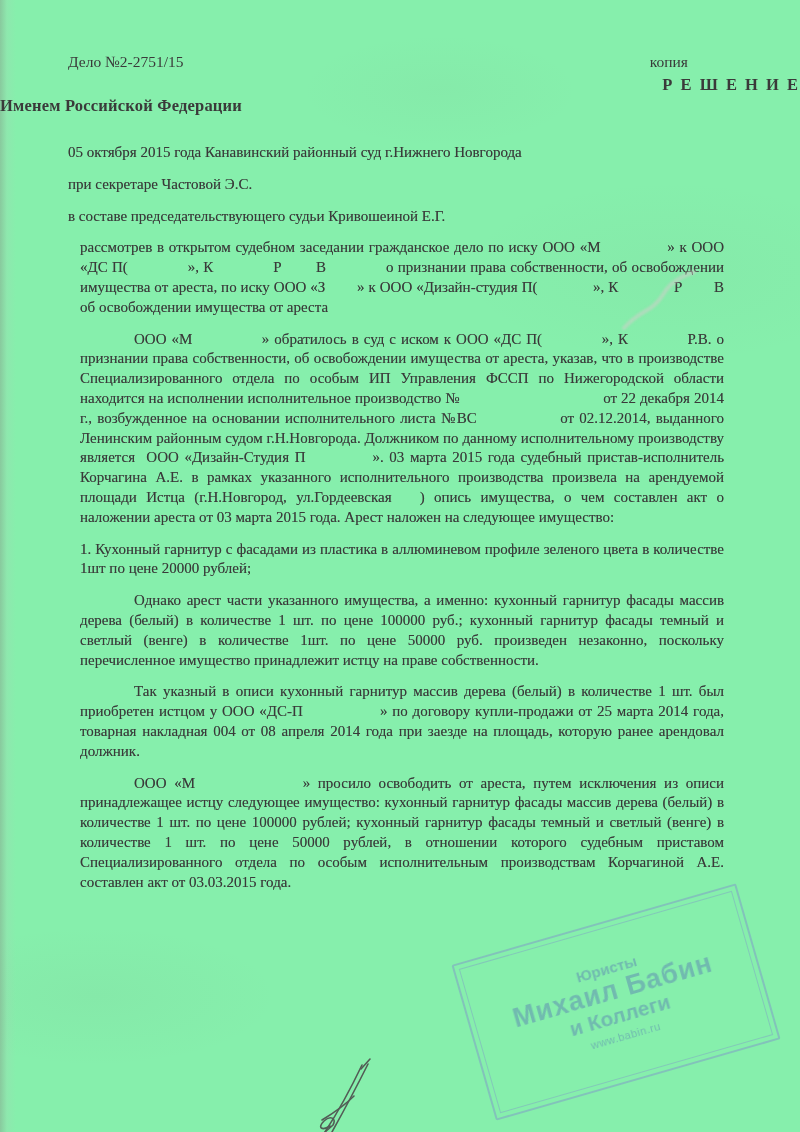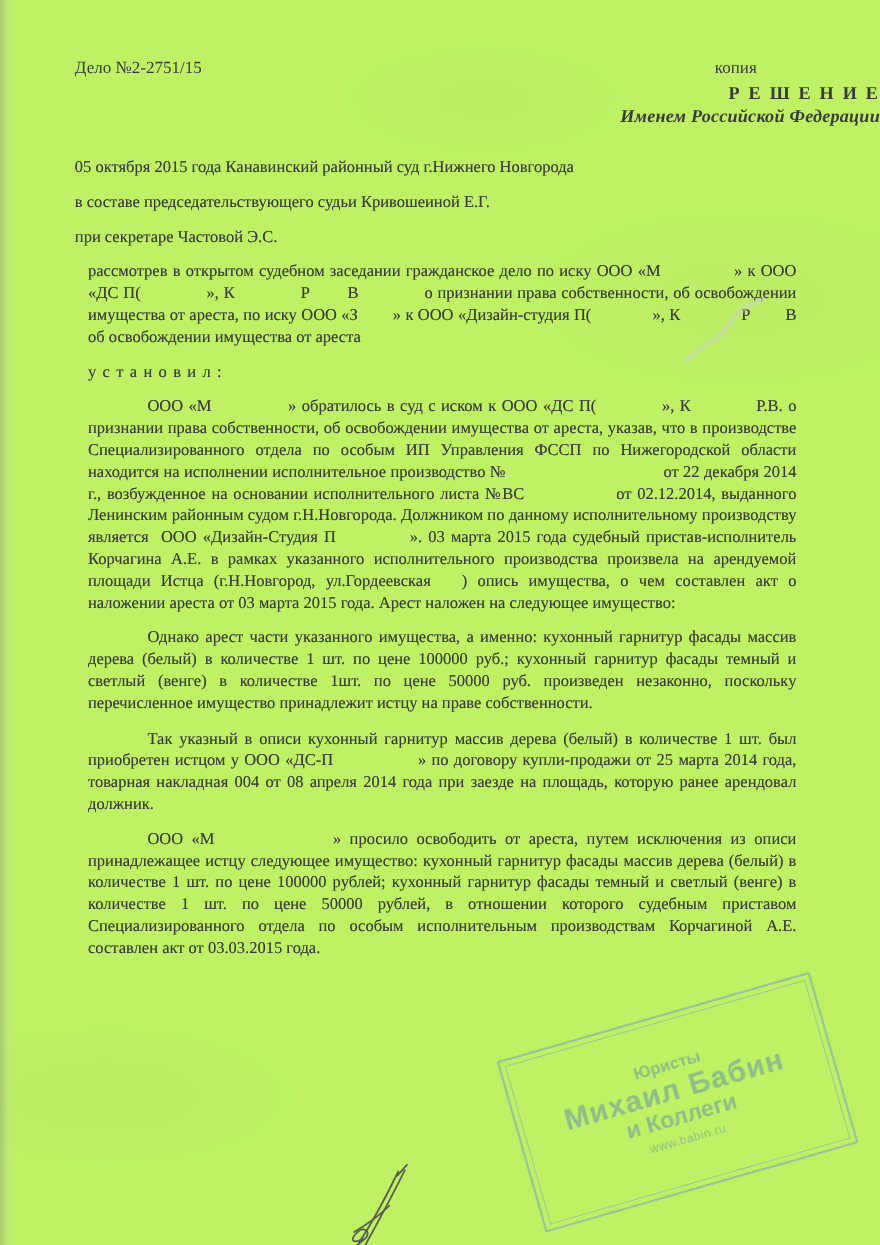--- a/index.html
+++ b/index.html
@@ -1,19 +1,19 @@
 <!DOCTYPE html>
 <html><head>
 <meta charset="utf-8">
 <style>
   html,body{margin:0;padding:0;background:#ffffff;}
   .page{
     position:relative;
     width:800px;height:1132px;
-    background:#bef264;
+    background:#86efac;
     overflow:hidden;
     font-family:"Liberation Serif", serif;
     color:#3a3a3a;
   }
   
   .page::before{
     content:"";position:absolute;inset:0;pointer-events:none;
     background:
       linear-gradient(to right, rgba(140,140,134,.38), rgba(190,190,184,.14) 7px, rgba(0,0,0,0) 16px),
       radial-gradient(ellipse 260px 100px at 12% 88%, rgba(120,120,112,.05), rgba(0,0,0,0) 70%),
@@ -24,21 +24,21 @@
     position:absolute;top:53px;left:68px;right:112px;
     display:flex;justify-content:space-between;
     font-size:15.5px;
   }
   .doc-title{
     position:absolute;top:75px;left:0;width:100%;
     text-align:right;font-weight:bold;font-size:16.5px;letter-spacing:2px;
   }
   .doc-subtitle{
     position:absolute;top:96px;left:0;width:100%;
-    text-align:right;font-weight:bold;font-size:16.5px;letter-spacing:.2px;font-style:italic;
+    text-align:left;font-weight:bold;font-size:16.5px;letter-spacing:.2px;
   }
   .body-text{
     position:absolute;top:131px;left:68px;width:668px;
     font-size:15px;line-height:19.8px;
     text-shadow:0 0 .5px rgba(40,40,40,.45);
   }
   .body-text p{margin:12px;text-align:justify;white-space:pre-wrap;}
   .intro-line{white-space:pre-wrap;margin-top:12px;}
   .indent{text-indent:54px;}
   .ustanovil{
@@ -80,29 +80,29 @@
   <div class="header-row">
     <span>Дело №2-2751/15</span>
     <span>копия</span>
   </div>
 
   <div class="doc-title">Р Е Ш Е Н И Е</div>
   <div class="doc-subtitle">Именем Российской Федерации</div>
 
   <div class="body-text">
     <div class="intro-line">05 октября 2015 года Канавинский районный суд г.Нижнего Новгорода</div>
+    <div class="intro-line">при секретаре Частовой Э.С.</div>
     <div class="intro-line">в составе председательствующего судьи Кривошеиной Е.Г.</div>
-    <div class="intro-line">при секретаре Частовой Э.С.</div>
 
     <p>рассмотрев в открытом судебном заседании гражданское дело по иску ООО «М              » к ООО «ДС П(              », К              Р        В              о признании права собственности, об освобождении имущества от ареста, по иску ООО «З        » к ООО «Дизайн-студия П(              », К              Р        В              об освобождении имущества от ареста</p>
 
-    <p class="ustanovil">у с т а н о в и л :</p>
 
     <p class="indent">ООО «М              » обратилось в суд с иском к ООО «ДС П(            », К            Р.В. о признании права собственности, об освобождении имущества от ареста, указав, что в производстве Специализированного отдела по особым ИП Управления ФССП по Нижегородской области находится на исполнении исполнительное производство №                                    от 22 декабря 2014 г., возбужденное на основании исполнительного листа №ВС                от 02.12.2014, выданного Ленинским районным судом г.Н.Новгорода. Должником по данному исполнительному производству является  ООО «Дизайн-Студия П            ». 03 марта 2015 года судебный пристав-исполнитель Корчагина А.Е. в рамках указанного исполнительного производства произвела на арендуемой площади Истца (г.Н.Новгород, ул.Гордеевская   ) опись имущества, о чем составлен акт о наложении ареста от 03 марта 2015 года. Арест наложен на следующее имущество:</p>
 
+    <p>1. Кухонный гарнитур с фасадами из пластика в аллюминевом профиле зеленого цвета в количестве 1шт по цене 20000 рублей;</p>
 
     <p class="indent">Однако арест части указанного имущества, а именно: кухонный гарнитур фасады массив дерева (белый) в количестве 1 шт. по цене 100000 руб.; кухонный гарнитур фасады темный и светлый (венге) в количестве 1шт. по цене 50000 руб. произведен незаконно, поскольку перечисленное имущество принадлежит истцу на праве собственности.</p>
     <p class="indent">Так указный в описи кухонный гарнитур массив дерева (белый) в количестве 1 шт. был приобретен истцом у ООО «ДС-П                » по договору купли-продажи от 25 марта 2014 года, товарная накладная 004 от 08 апреля 2014 года при заезде на площадь, которую ранее арендовал должник.</p>
     <p class="indent">ООО «М              » просило освободить от ареста, путем исключения из описи принадлежащее истцу следующее имущество: кухонный гарнитур фасады массив дерева (белый) в количестве 1 шт. по цене 100000 рублей; кухонный гарнитур фасады темный и светлый (венге) в количестве 1 шт. по цене 50000 рублей, в отношении которого судебным приставом Специализированного отдела по особым исполнительным производствам Корчагиной А.Е. составлен акт от 03.03.2015 года.</p>
   </div>
 
   <div class="stamp">
     <div class="stamp-inner-border"></div>
     <div class="stamp-text">
       <div class="wm-l1">Юристы</div>

